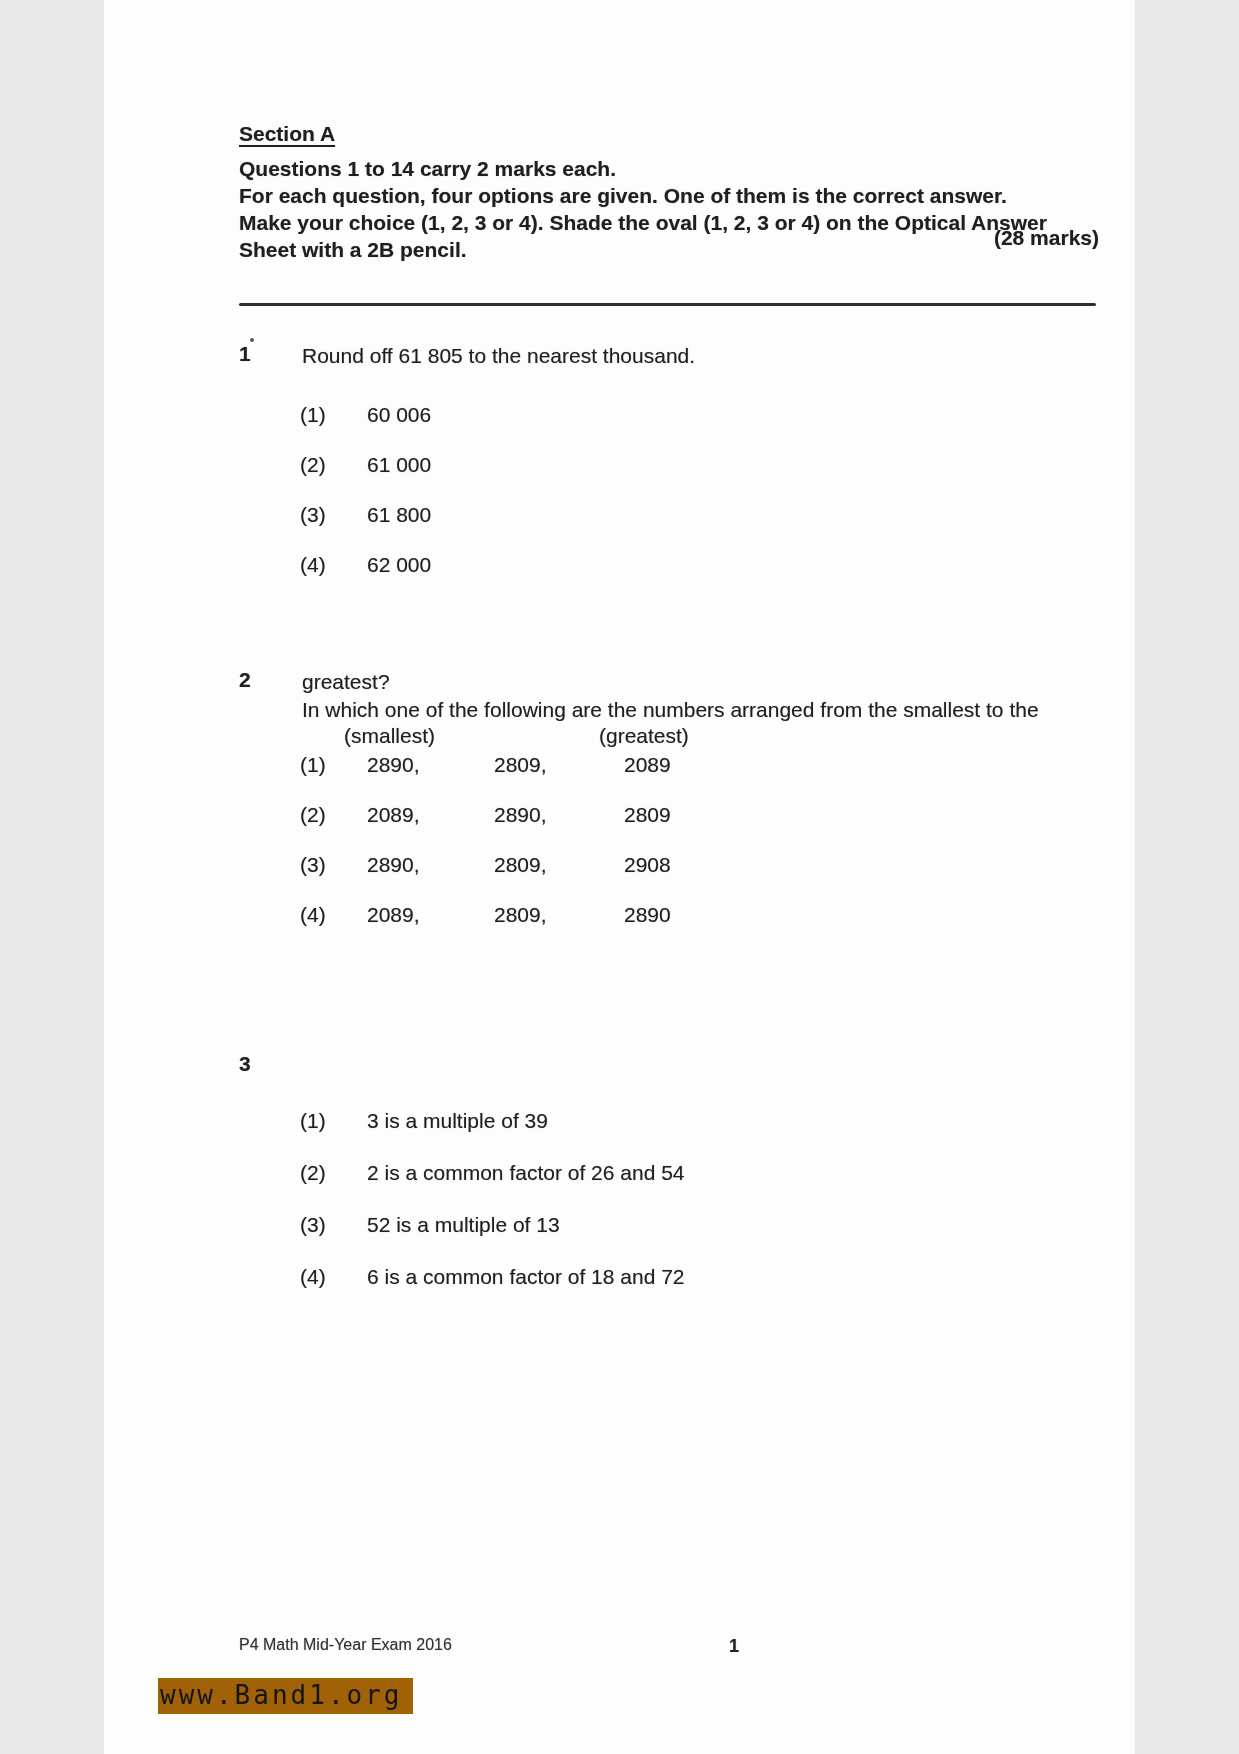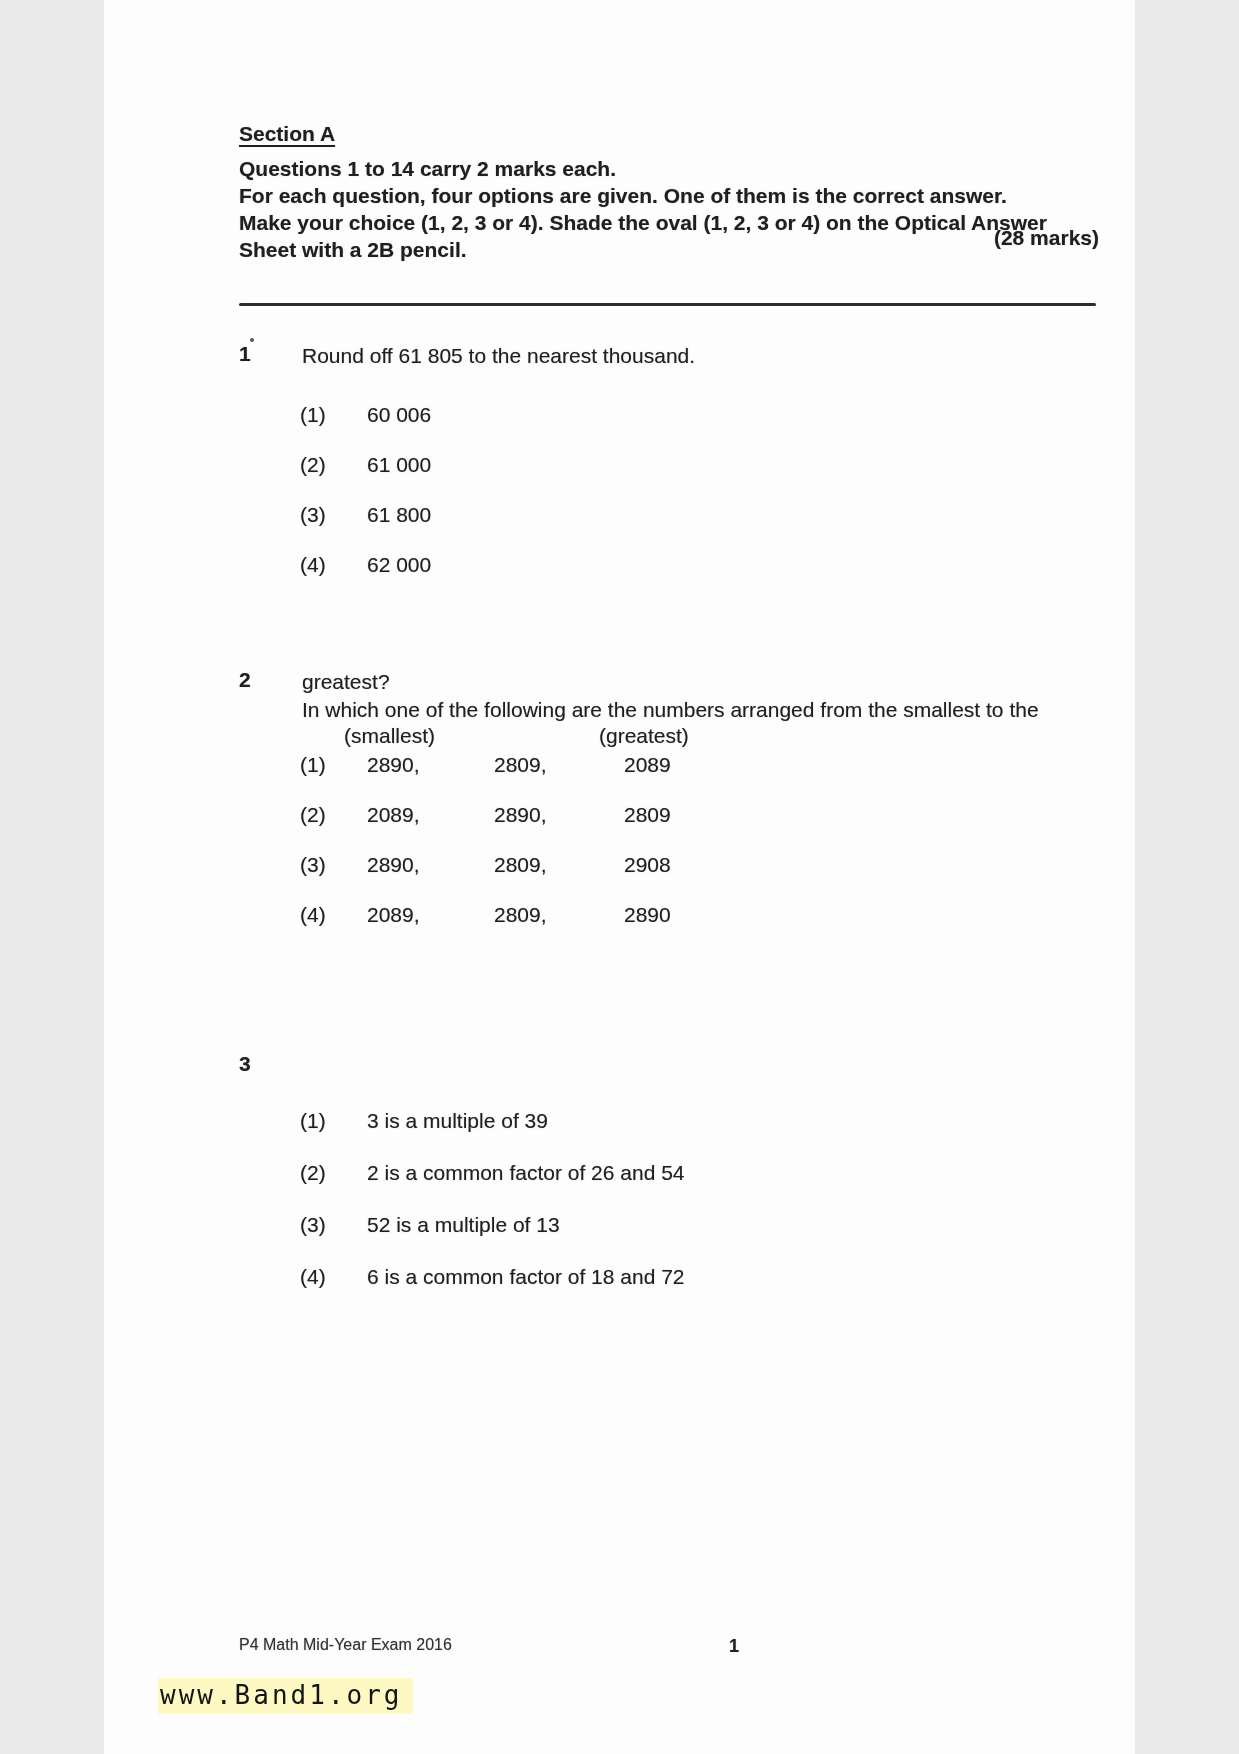--- a/index.html
+++ b/index.html
@@ -87,21 +87,21 @@
     font-weight: bold;
     color: #222;
   }
   .watermark {
     position: absolute;
     left: 54px; top: 1678px;
     font-family: "DejaVu Sans Mono", monospace;
     font-size: 26px;
     letter-spacing: 3px;
     color: #141414;
-    background: #fef9c3;
+    background: #a16207;
     padding: 2px 10px 4px 2px;
   }
 </style>
 </head>
 <body>
 
 <div class="page">
 
   <div class="header scan-text">
     <span class="section-title">Section A</span>

